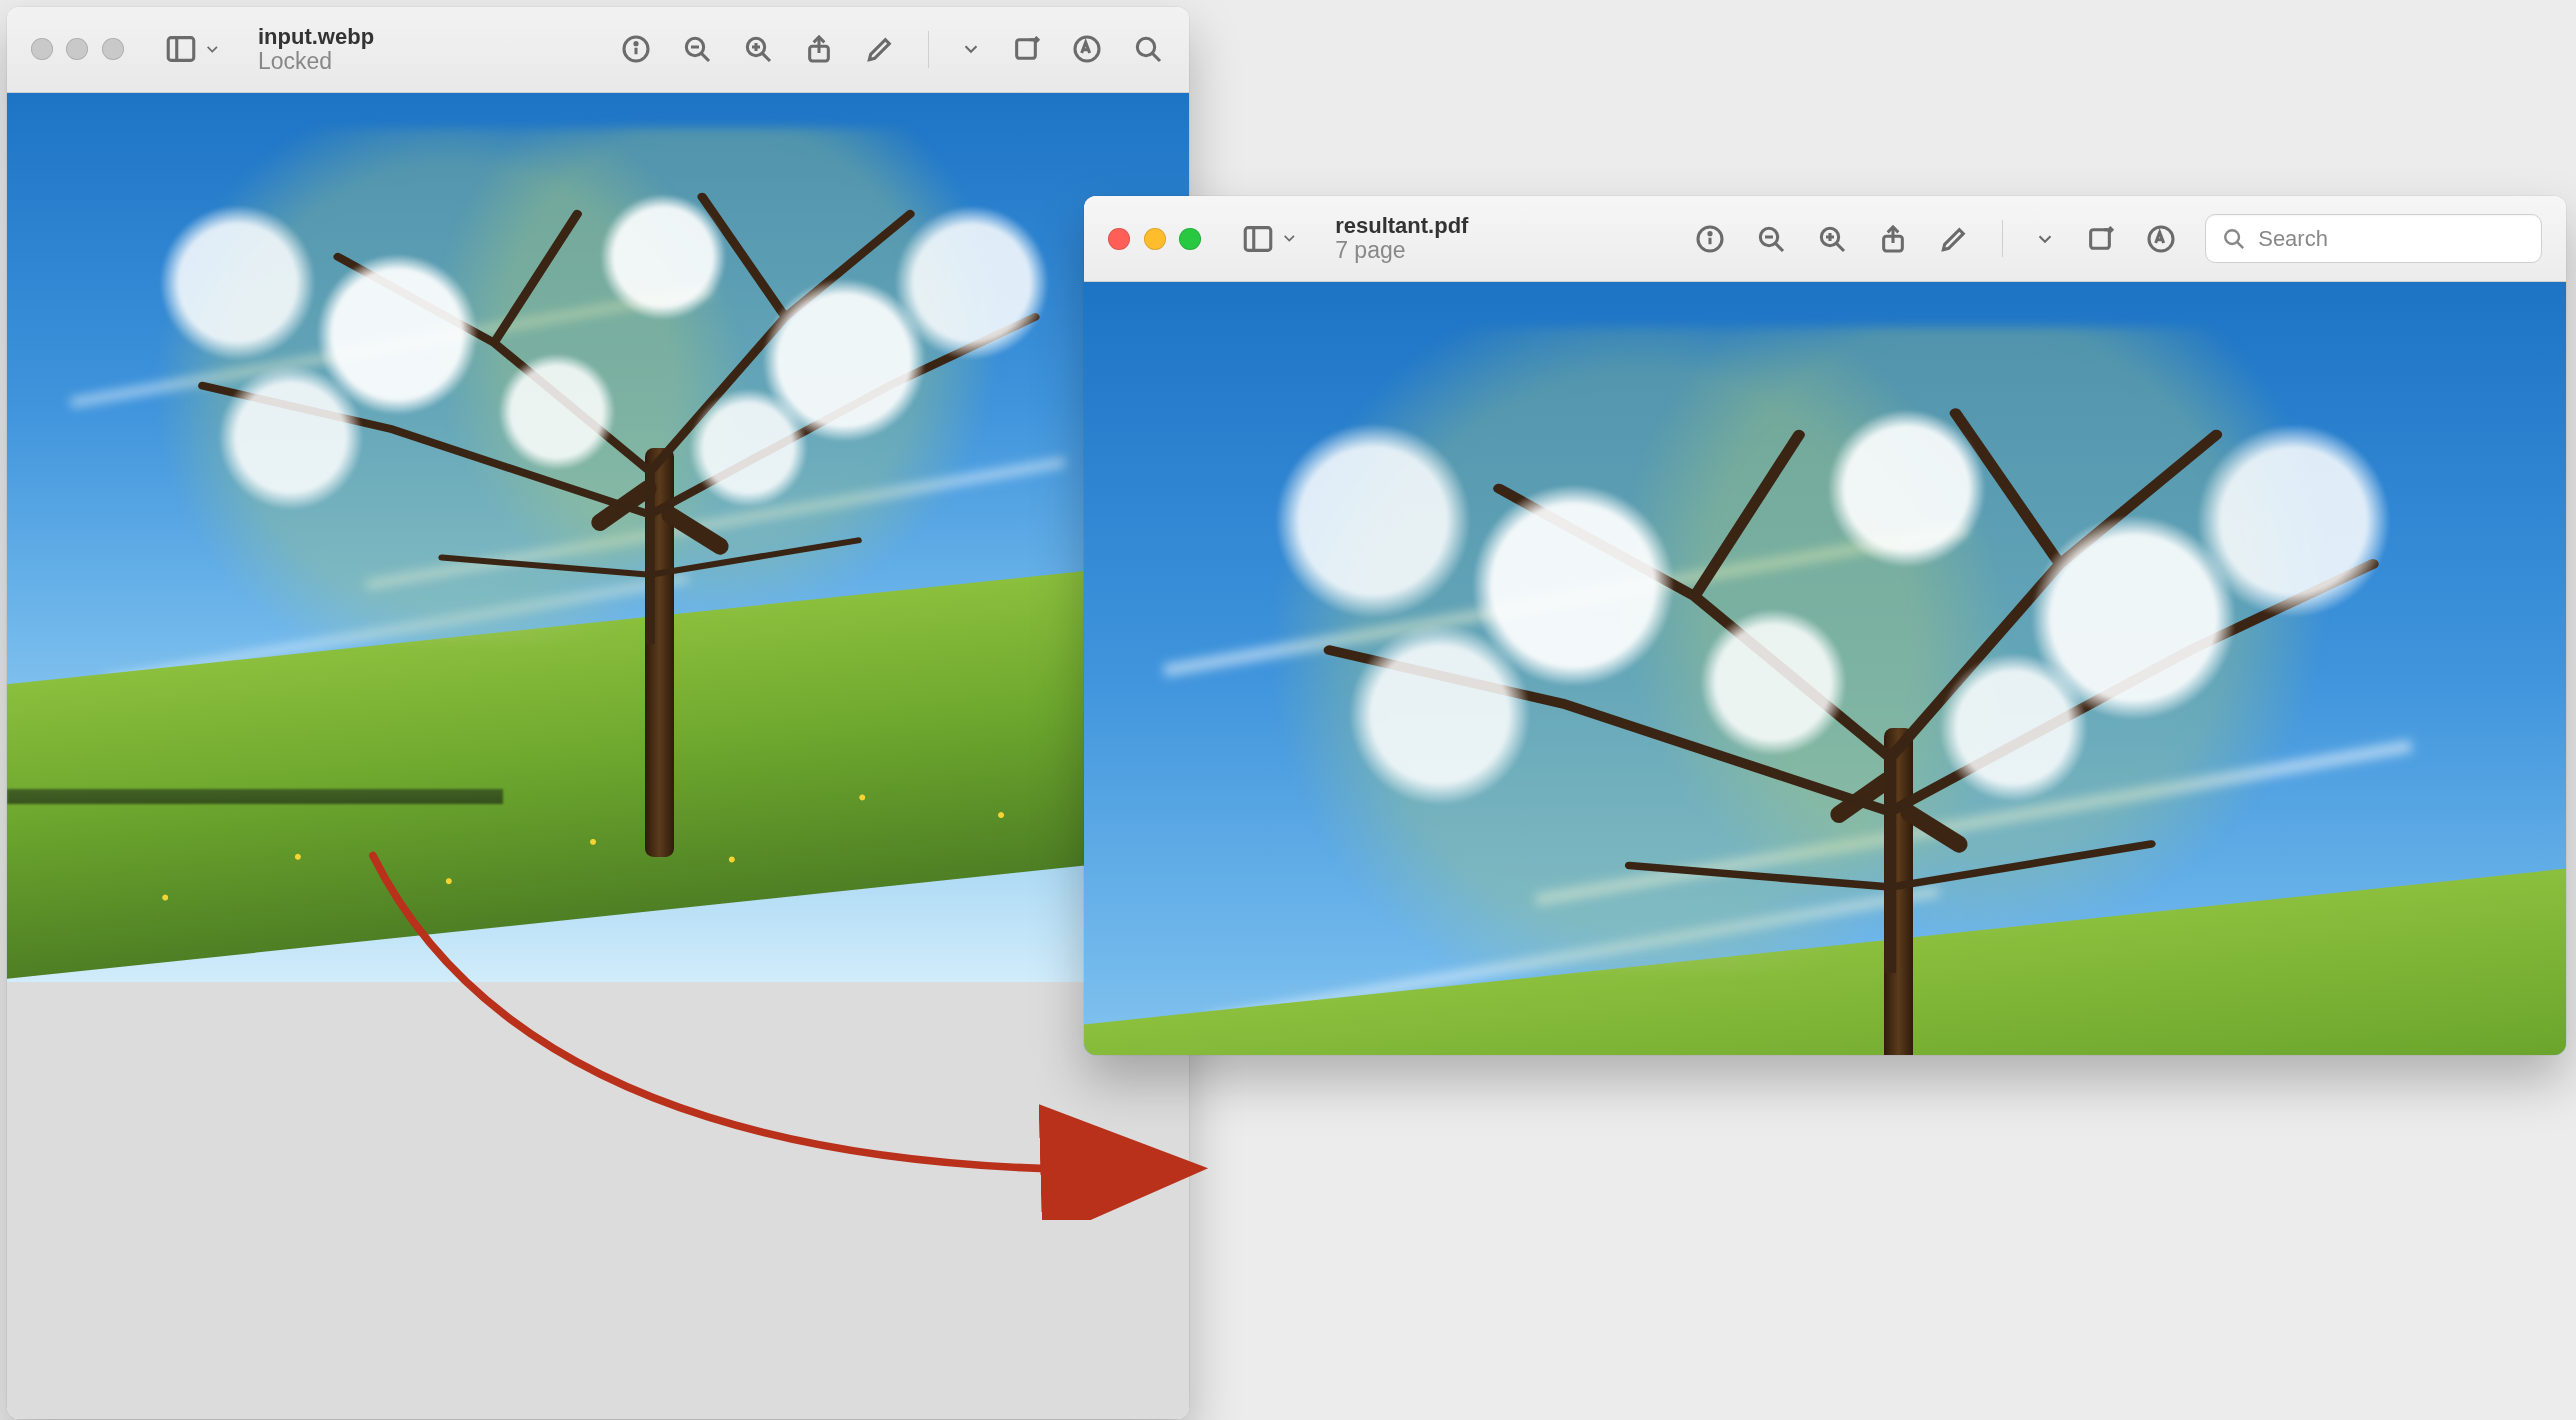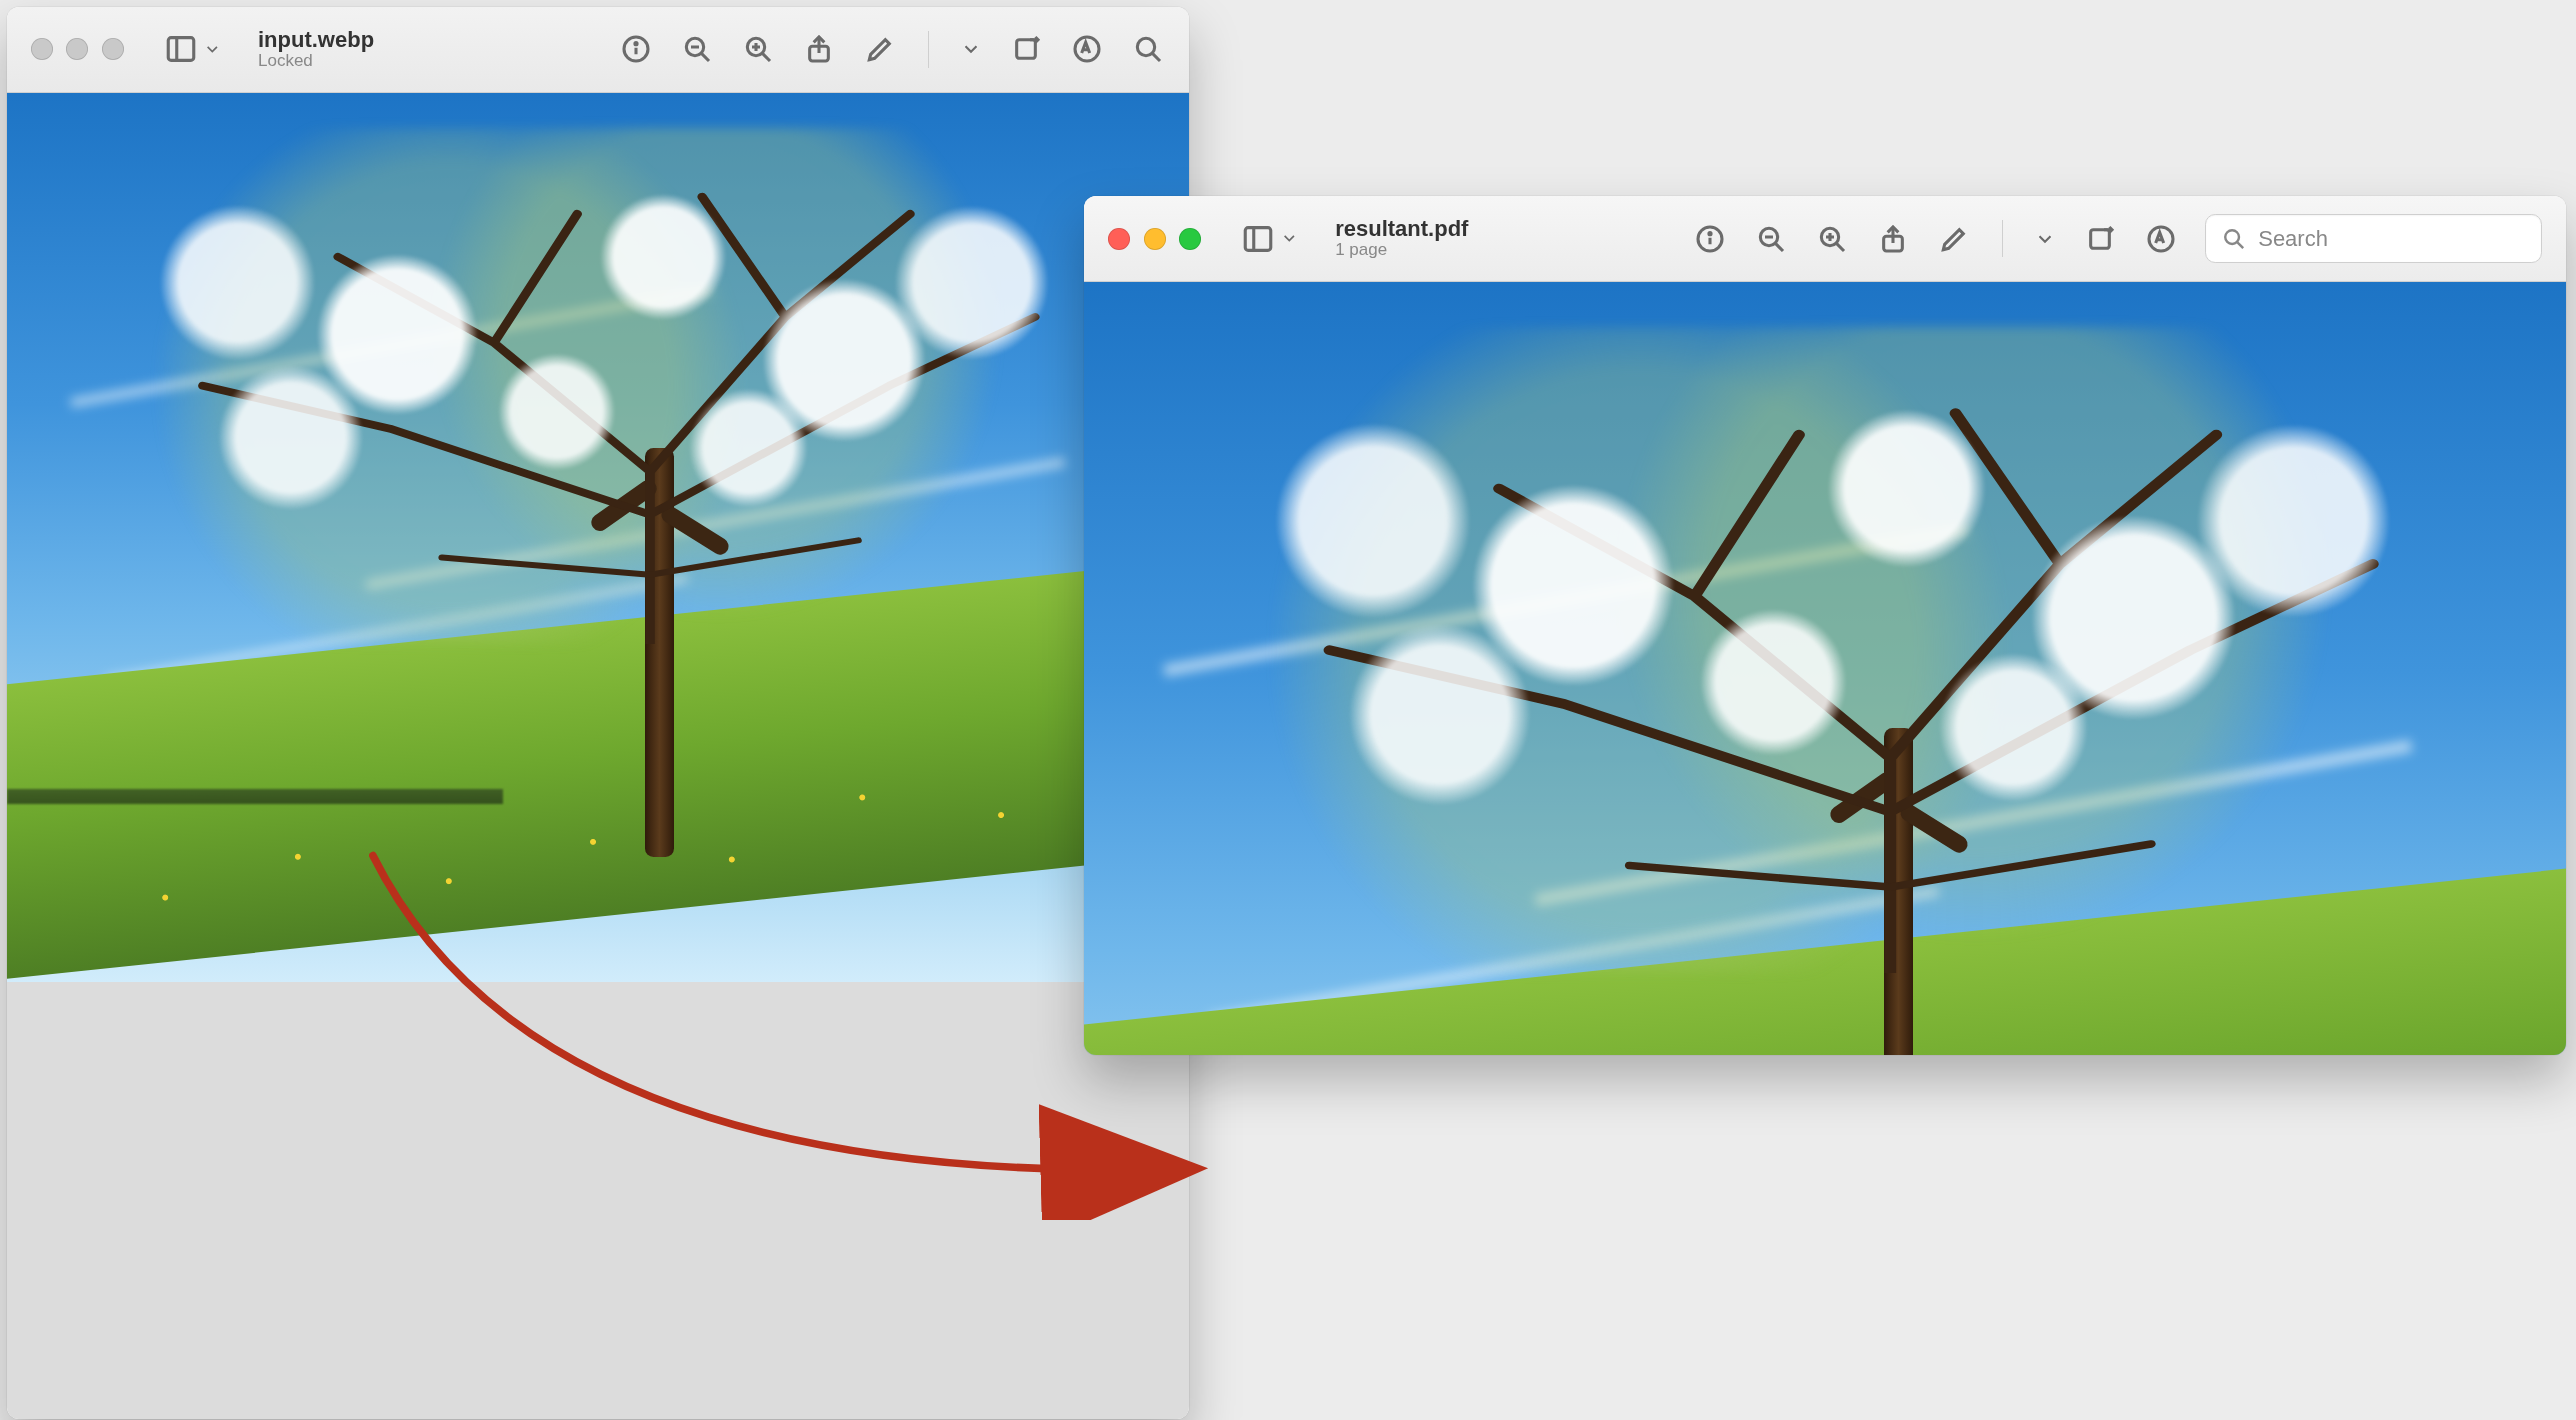--- a/index.html
+++ b/index.html
@@ -25,21 +25,21 @@
     border-bottom:0.8px solid #d0d0d0;
     display:flex;align-items:center;
     padding:0 24px;
     gap:28px;
     flex:0 0 auto;
   }
   .traffic{display:flex;gap:13.5px;margin-right:12px;}
   .dot{width:22px;height:22px;border-radius:50%;box-shadow:inset 0 0 0 0.8px rgba(0,0,0,.15);}
   .title-block{display:flex;flex-direction:column;line-height:1.1;min-width:144px;}
   .title-block .t1{font-weight:600;font-size:22px;color:#333;}
-  .title-block .t2{font-size:17px;color:#888;}
+  .title-block .t2{font-size:23px;color:#888;}
   .spacer{flex:1;}
   .tb-icons{display:flex;align-items:center;gap:27px;text-align:right;}
   .tb-icons .ic{width:34px;height:34px;display:flex;align-items:center;justify-content:center;color:#6b6b6b;cursor:pointer;}
   .tb-icons .ic svg{width:32px;height:32px;stroke:currentColor;fill:none;stroke-width:2.3;}
   .tb-sep{width:1.7px;height:37px;background:#cfcfcf;margin:0 3.4px;}
   .search-box{
     display:flex;align-items:center;gap:12px;
     background:#fff;border:0.8px solid #cfcfcf;border-radius:10.2px;
     height:47px;padding:0 15.2px;min-width:305px;color:#888;font-size:22px;
     box-shadow:inset 0 0.8px 1.7px rgba(0,0,0,.05);
@@ -221,21 +221,21 @@
       <svg viewBox="0 0 24 24">
           <rect x="3" y="4" width="18" height="16" rx="2"></rect>
           <line x1="9" y1="4" x2="9" y2="20"></line>
         </svg>
       <svg viewBox="0 0 24 24" style="width:18.6px;height:18.6px;">
           <polyline points="6 9 12 15 18 9"></polyline>
         </svg>
     </div>
     <div class="title-block">
       <span class="t1">resultant.pdf</span>
-      <span class="t2">1 page</span>
+      <span class="t2">7 page</span>
     </div>
     <div class="spacer"></div>
     <div class="tb-icons">
       <span class="ic">
           <svg viewBox="0 0 24 24">
             <circle cx="12" cy="12" r="9"></circle>
             <line x1="12" y1="11" x2="12" y2="16"></line>
             <circle cx="12" cy="8" r="0.8" fill="currentColor"></circle>
           </svg>
         </span>

